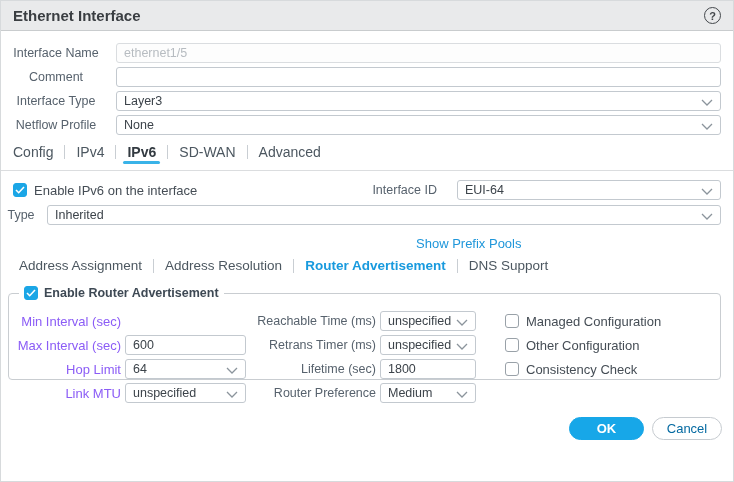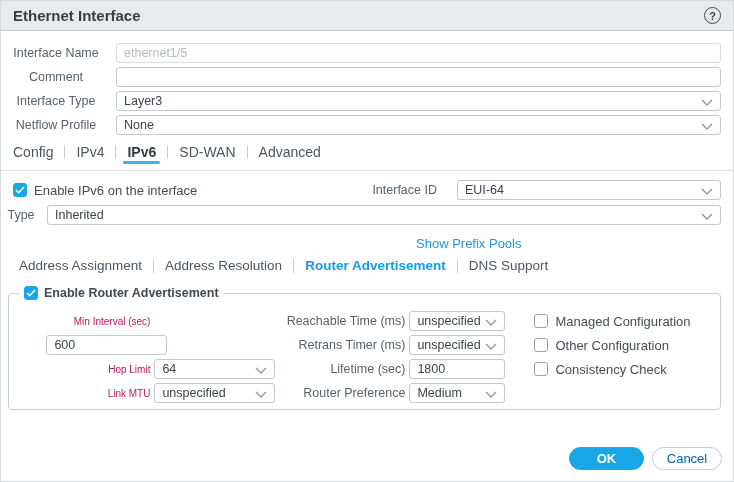--- a/index.html
+++ b/index.html
@@ -51,30 +51,30 @@
   .typerow .flabel { width:40px; margin-right:6px; }
   .linkrow { margin:9px 0 0 415px; height:15px; }
   .link { font-size:13px; color:#1e96da; cursor:pointer; white-space:nowrap; }
 
   
   .subtabs { margin:8px 0 0 18px; height:17px; display:flex; align-items:center; }
   .subtab { font-size:13.5px; color:#4c5760; cursor:pointer; white-space:nowrap; }
   .subtab.active { color:#189ade; font-weight:bold; }
 
   
-  .ra-box { position:relative; margin:19px 12px 0 7px; height:117px;
+  .ra-box { position:relative; margin:19px 12px 0 7px; height:87px;
             border:1px solid #c9cdd1; border-radius:4px; padding:17px 0 0 8px;
-            display:flex; align-items:flex-start;justify-content:center; }
+            display:flex; align-items:flex-start; }
   .ra-legend { position:absolute; top:-8px; left:10px; background:#fff; padding:0 5px;
                display:flex; align-items:center; }
   .ra-legend .leg-text { font-size:12.5px; font-weight:bold; color:#3e4954; margin-left:6px; white-space:nowrap; }
   .gcol { display:flex; flex-direction:column; }
   .grow { display:flex; align-items:center; height:20px; margin-bottom:4px; }
   .glabel1 { width:104px; flex:none; text-align:right; margin-right:4px;
-             font-size:10px; color:#be185d; white-space:nowrap; }
+             font-size:13px; color:#8b5cf6; white-space:nowrap; }
   .glabel2 { width:126px; flex:none; text-align:right; margin-right:4px;
              font-size:12.5px; color:#57626d; white-space:nowrap; }
   .gctrl1 { width:121px; flex:none; }
   .gctrl2 { width:96px; flex:none; }
   .col2 { margin-left:4px; }
   .col3 { margin-left:29px; }
   .cbrow { display:flex; align-items:center; height:20px; margin-bottom:4px; }
 
   
   .footer { display:flex; justify-content:flex-end; align-items:center;
@@ -185,20 +185,21 @@
           </svg>
       </span>
       <span class="leg-text">Enable Router Advertisement</span>
     </div>
 
     <div class="gcol">
       <div class="grow">
         <div class="glabel1">Min Interval (sec)</div>
       </div>
       <div class="grow">
+        <div class="glabel1">Max Interval (sec)</div>
         <input class="tinput gctrl1" value="600" style="">
       </div>
       <div class="grow">
         <div class="glabel1">Hop Limit</div>
         <div class="sel gctrl1">
           <span class="sel-text">64</span>
           <span class="chev"><svg width="12" height="7" viewBox="0 0 12 7">
                 <polyline points="1,1 6,6 11,1" fill="none" stroke="#8b949c" stroke-width="1.3"></polyline>
               </svg></span>
         </div>

